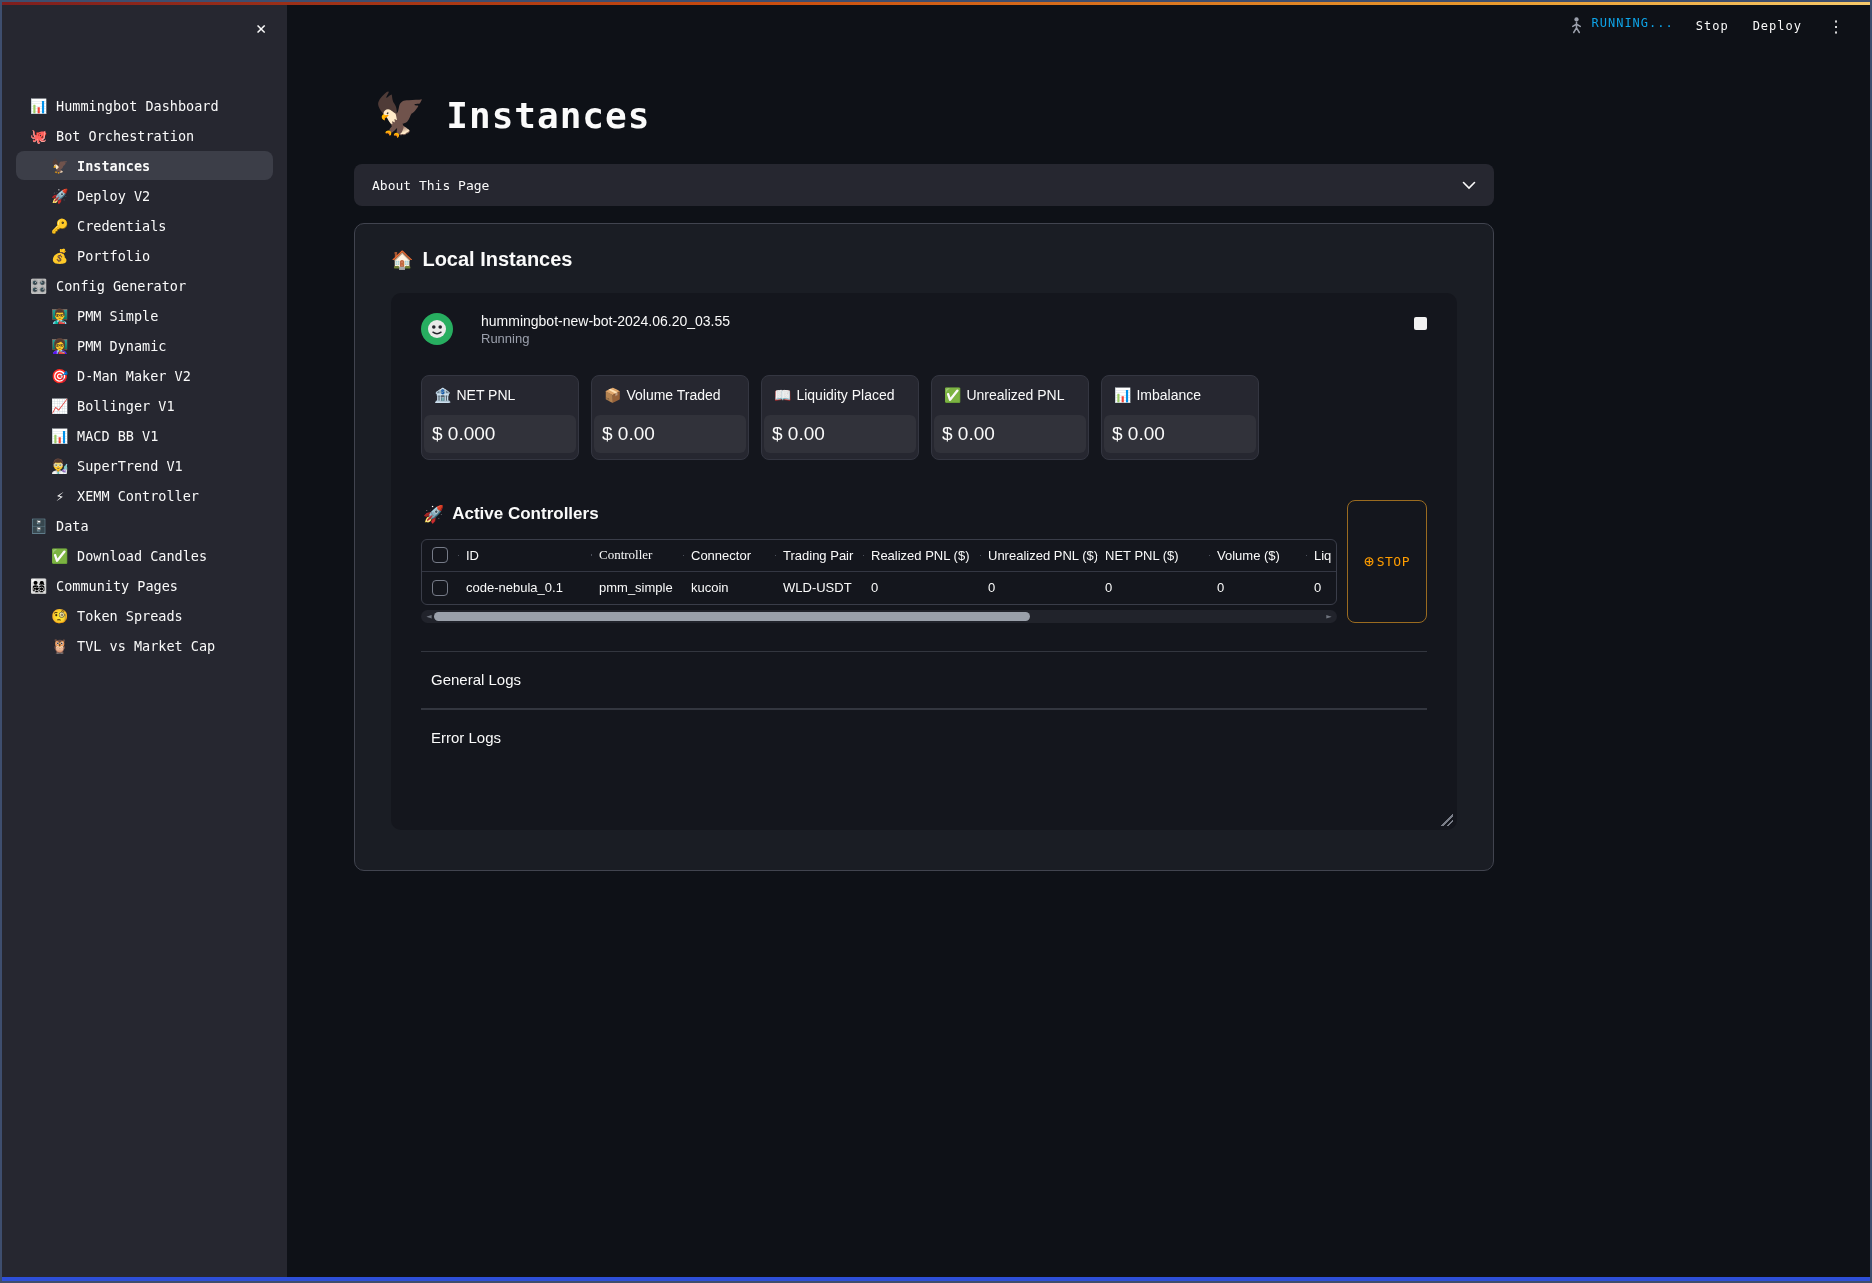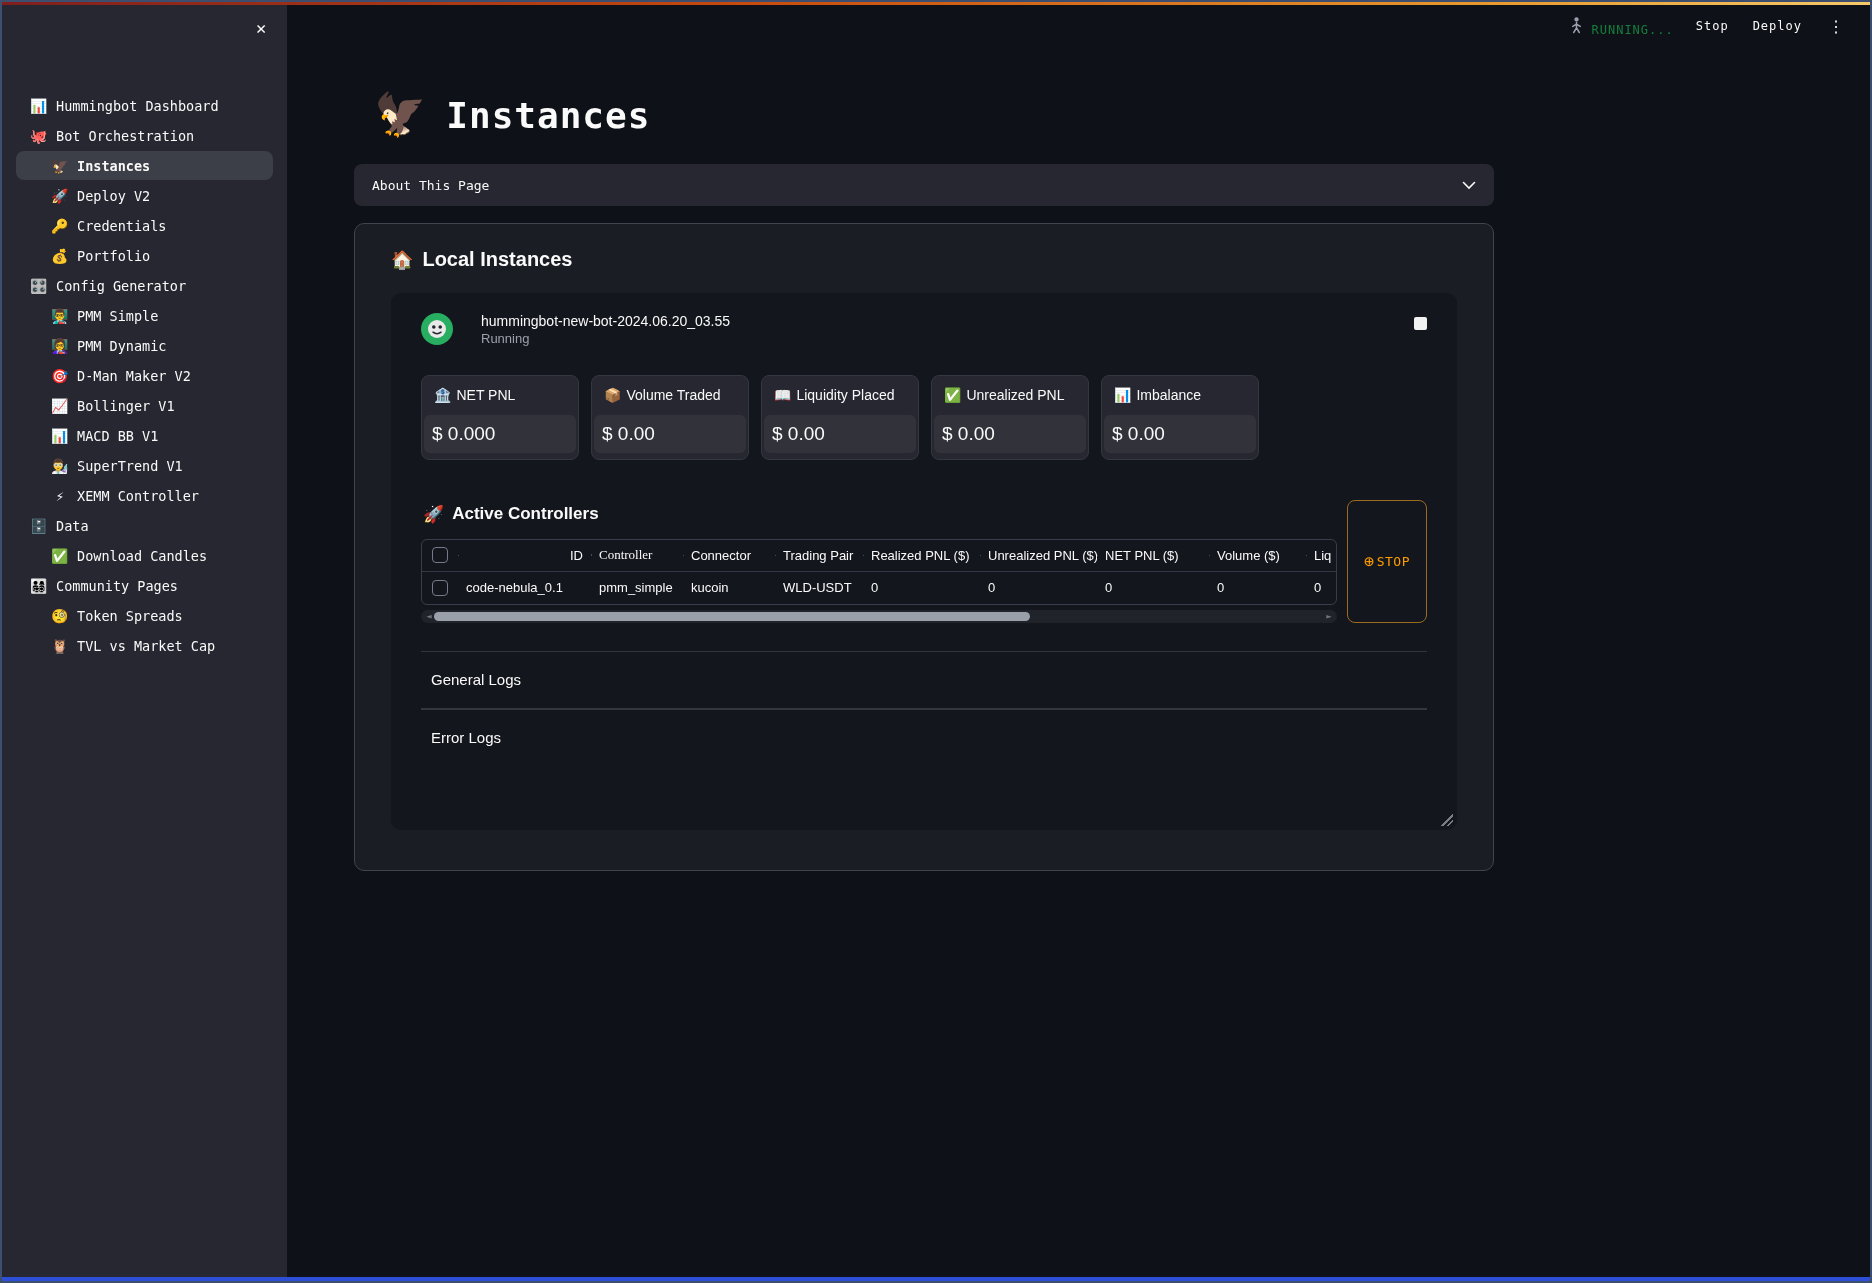--- a/index.html
+++ b/index.html
@@ -13,21 +13,21 @@
   .sidebar-close{position:absolute;top:13px;right:13px;font-size:17px;color:#fafafa;width:26px;height:26px;display:flex;align-items:center;justify-content:center;cursor:pointer;border-radius:6px;}
   .nav-item{display:flex;align-items:center;height:29px;margin:1px 14px;border-radius:8px;font-size:13.5px;white-space:nowrap;cursor:pointer;color:#fafafa;}
   .nav-item .nav-icon{width:22px;text-align:center;margin-right:6px;font-size:14px;flex:0 0 auto;}
   .nav-item.lvl0{padding-left:12px;}
   .nav-item.lvl1{padding-left:33px;}
   .nav-item.selected{background:#3c3e48;font-weight:bold;}
 
   
   .main{position:absolute;left:285px;top:0;right:0;bottom:0;}
   .app-header{height:48px;display:flex;align-items:center;justify-content:flex-end;gap:20px;padding:0 22px;font-size:12px;}
-  .status-group{display:flex;align-items:flex-end;gap:7px;color:#15803d;letter-spacing:1px;}
+  .status-group{display:flex;align-items:flex-start;gap:7px;color:#0ea5e9;letter-spacing:1px;}
   .hdr-btn{color:#fafafa;letter-spacing:1px;cursor:pointer;padding:4px 2px;}
   .kebab{color:#fafafa;font-size:16px;cursor:pointer;padding:0 4px;}
 
   .content{margin:44px 0 0 67px;width:1140px;}
   .title-row{display:flex;align-items:center;gap:20px;padding-left:20px;}
   .title-icon{font-size:42px;line-height:1;}
   .page-title{font-size:36px;font-weight:bold;letter-spacing:1px;}
 
   .expander{margin-top:28px;height:42px;background:#262730;border-radius:8px;display:flex;align-items:center;justify-content:space-between;padding:0 18px;font-size:13px;cursor:pointer;box-sizing:border-box;}
   .expander .chev{display:flex;align-items:center;}
@@ -263,21 +263,21 @@
               <div class="sub-heading sans">
                 <span>🚀</span>
                 <span>Active Controllers</span>
               </div>
               <div class="table-clip">
                 <div class="ttable sans">
                   <div class="trow head-row" id="thead-row">
                       <div class="tcell cb-cell" style="width: 36px;">
                         <span class="checkbox"></span>
                       </div>
-                      <div class="tcell th" style="width: 133px; text-align: right;">ID</div>
+                      <div class="tcell th" style="width: 133px;">ID</div>
                       <div class="tcell th" style="width: 92px; font-family: Liberation Serif, serif;">Controller</div>
                       <div class="tcell th" style="width: 92px;">Connector</div>
                       <div class="tcell th" style="width: 88px;">Trading Pair</div>
                       <div class="tcell th" style="width: 117px;">Realized PNL ($)</div>
                       <div class="tcell th" style="width: 117px;">Unrealized PNL ($)</div>
                       <div class="tcell th" style="width: 112px;">NET PNL ($)</div>
                       <div class="tcell th" style="width: 97px;">Volume ($)</div>
                       <div class="tcell th" style="width: 60px;">Liq</div>
                     </div>
                   <div id="tbody">

